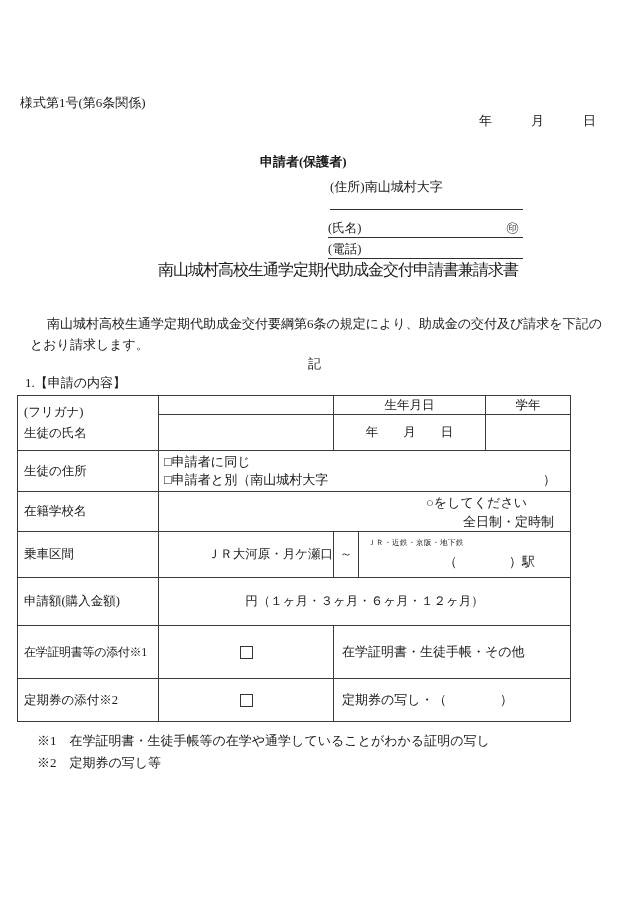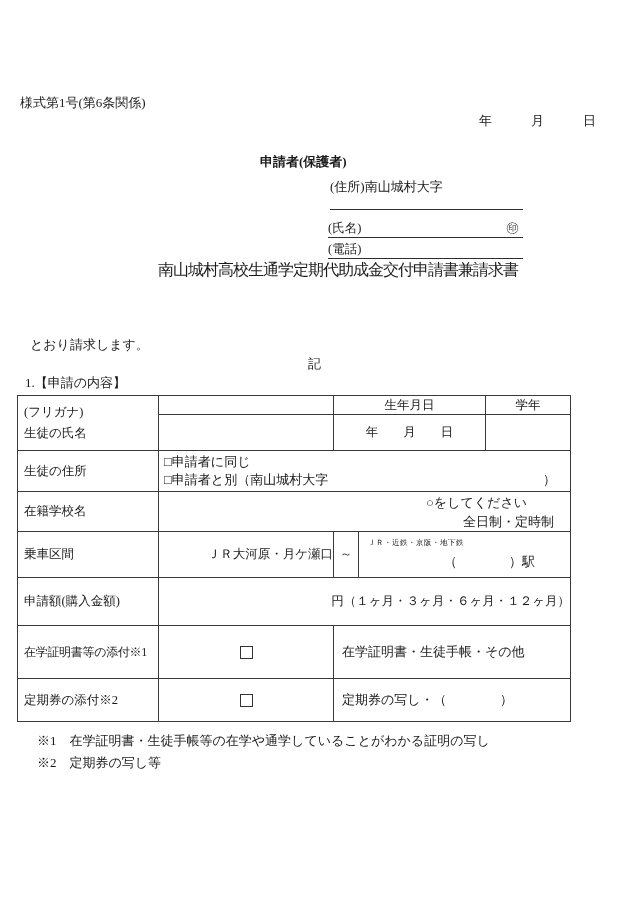--- a/index.html
+++ b/index.html
@@ -42,21 +42,21 @@
   .school-l2 { margin-right:16px; }
 
   .route-from { text-align:right; font-size:13px; }
   .tilde { text-align:center; font-size:13px; }
   .route-to { height:100%; }
   .route-to-inner { display:flex; flex-direction:column; height:44px; }
   .lines-small { font-size:7.5px; letter-spacing:0.5px; padding:5px 0 0 9px; white-space:nowrap; }
   .station-line { flex:1; display:flex; align-items:center; justify-content:center;
     padding-left:50px; font-size:13px; }
 
-  .amount-cell { text-align:right; padding-right:6px; font-size:13px; }
+  .amount-cell { text-align:center; padding-right:6px; font-size:13px; }
 
   .chk-cell { text-align:center; }
   .checkbox { display:inline-block; width:13px; height:13px;
     border:1px solid #333; background:#fff; vertical-align:middle; }
 
   .attach-val { padding-left:8px; font-size:13px; }
   .pass-val { display:flex; padding-left:8px; font-size:13px; }
   .pass-close { margin-left:auto; padding-right:57px; }
 
   .note { position:absolute; left:21px; font-size:13px; white-space:nowrap;margin-left:16px; }
@@ -79,20 +79,21 @@
     <span>(氏名)</span>
     <span class="seal">㊞</span>
   </div>
 
   <div class="fill-row small" style="left:328px; top:241px; width:195px;">
     <span>(電話)</span>
   </div>
 
   <div class="abs" style="left:158px; top:260px; font-size:16px; letter-spacing:-1px; white-space:nowrap;">南山城村高校生通学定期代助成金交付申請書兼請求書</div>
 
+  <div class="abs t" style="left:47px; top:316px;">南山城村高校生通学定期代助成金交付要綱第6条の規定により、助成金の交付及び請求を下記の</div>
   <div class="abs t" style="left:30px; top:337px;">とおり請求します。</div>
 
   <div class="abs t" style="left:308px; top:356px;">記</div>
 
   <div class="abs t" style="left:25px; top:375px;">1.【申請の内容】</div>
 
   <table class="app">
     <colgroup>
       <col style="width:141px">
         <col style="width:175px">

